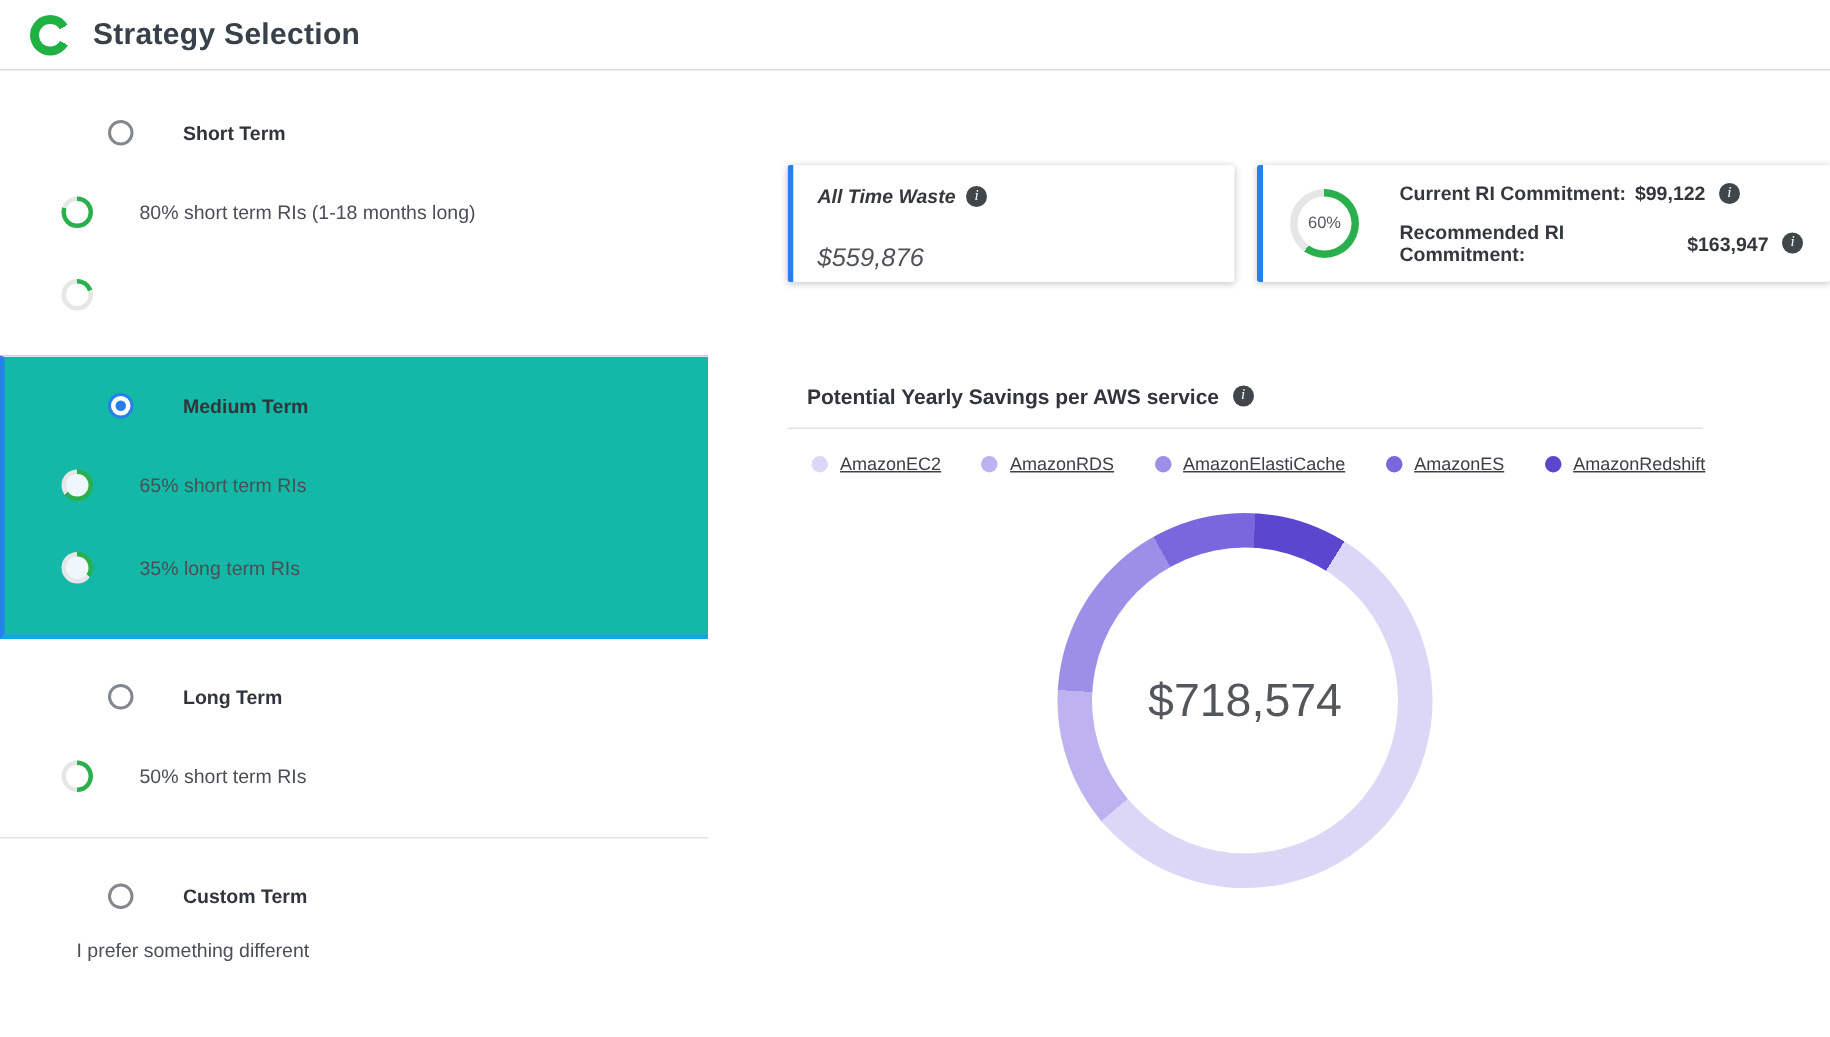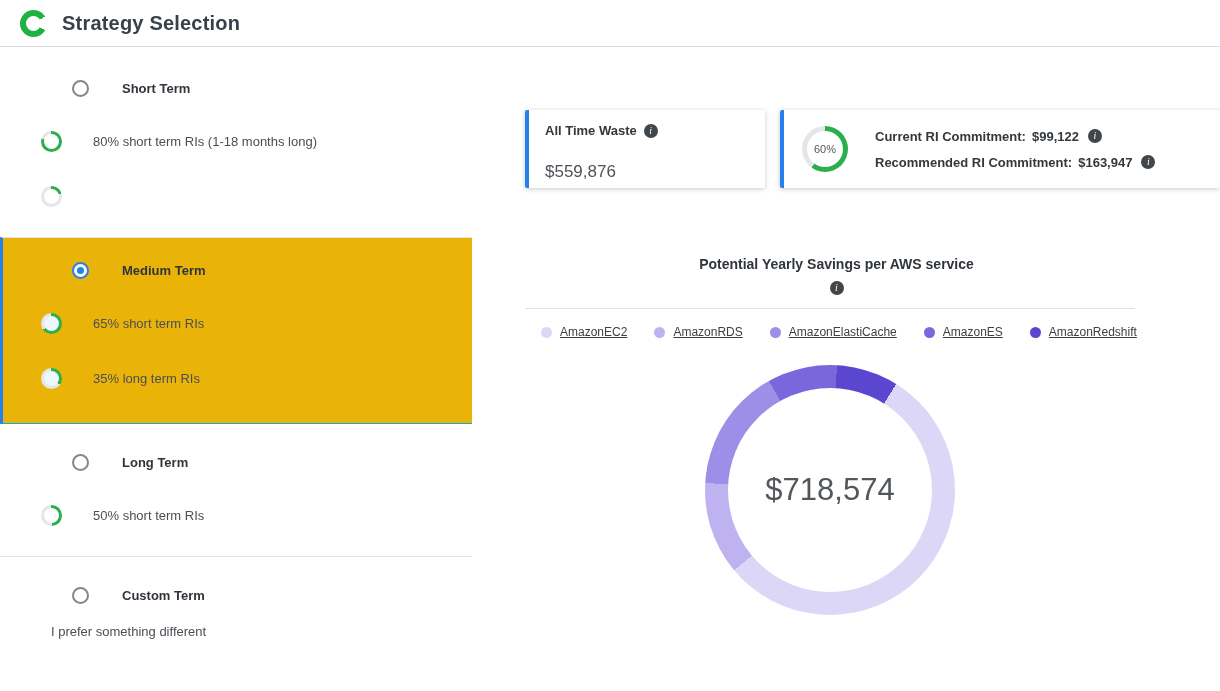--- a/index.html
+++ b/index.html
@@ -26,34 +26,34 @@
   .option-label { font-size:13px; font-weight:bold; color:#2f353b; margin-left:33px; }
   .radio { width:17px; height:17px; border:2px solid #83888d; border-radius:50%;
     background:#fff; position:relative; flex:0 0 auto; }
   .option-section.active .radio { border-color:#2680eb; }
   .option-section.active .radio::after { content:""; position:absolute; inset:3px;
     background:#2680eb; border-radius:50%; }
   .sub-item { display:flex; align-items:center; padding-left:41px; margin-top:34px; }
   .sub-label { font-size:13px; color:#4a4f55; margin-left:31px; }
   .mini-ring { width:21px; height:21px; border-radius:50%; position:relative; flex:0 0 auto; }
   .mini-ring::after { content:""; position:absolute; inset:3px; background:#fff; border-radius:50%; }
-  .option-section.active { background:#eab308; border-left:3px solid #2680eb;
-    border-top:1px solid #dfe3e6; border-bottom:1px solid #0ea5e9;
+  .option-section.active { background:#14b8a6; border-left:3px solid #2680eb;
+    border-top:1px solid #dfe3e6; border-bottom:3px solid #0ea5e9;
     padding-top:24px; padding-bottom:34px; }
   .option-section.active .option-header { padding-left:30px; }
   .option-section.active .sub-item { padding-left:38px; }
   .option-section.active .mini-ring::after { background:#eff6fc; }
   .option-section.ruled { border-bottom:1px solid #dfe3e6; }
   .option-desc { font-size:13px; color:#4a4f55; margin:20px 0 0 51px; }
 
   
   .cards-row { display:flex; gap:15px; margin-top:63px; }
   .card { background:#fff; border-left:4px solid #2680eb; border-radius:2px;
     box-shadow:0 1px 5px rgba(0,0,0,.22); }
-  .card-waste { width:240px; height:78px; padding:13px 16px; }
+  .card-waste { width:298px; height:78px; padding:13px 16px;font-style:italic; }
   .card-title-row { display:flex; align-items:center; gap:7px; }
   .card-title { font-size:13px; font-weight:bold; color:#33383d; }
   .card-value { font-size:17px; color:#4e5358; margin-top:24px; }
   .card-commitment { flex:1; height:78px; display:flex; align-items:center; padding:0 18px; }
   .big-ring { width:46px; height:46px; border-radius:50%; position:relative; flex:0 0 auto;
     display:flex; align-items:center; justify-content:center; }
   .big-ring::after { content:""; position:absolute; inset:5px; background:#fff; border-radius:50%; }
   .big-ring .ring-label { position:relative; z-index:1; font-size:11px; color:#555a5f; }
   .commit-lines { margin-left:27px; display:flex; flex-direction:column; gap:11px; }
   .commit-row { display:flex; align-items:center; font-size:13px; color:#33383d; }
@@ -62,21 +62,21 @@
   .commit-row .info-icon { margin-left:9px; }
 
   .info-icon { width:14px; height:14px; border-radius:50%; background:#41464b;
     color:#fff; font-size:10px; line-height:14px; text-align:center;
     font-family:"Liberation Serif","DejaVu Serif",serif; font-style:italic;
     flex:0 0 auto; cursor:pointer; }
   .info-icon::after { content:"i"; }
 
   
   .chart-section { width:610px; margin-top:68px; }
-  .chart-header { display:flex; align-items:center; gap:9px; padding-left:13px;flex-direction:column; }
+  .chart-header { display:flex; align-items:center; gap:9px; padding-left:13px; }
   .chart-title { font-size:14px; font-weight:bold; color:#2f353b; }
   .chart-rule { border:none; border-top:1px solid #dfe3e6; margin-top:13px; }
   .chart-legend { display:flex; align-items:center; gap:27px; margin:16px 0 0 16px;text-decoration:underline; }
   .legend-item { display:flex; align-items:center; gap:8px; cursor:pointer; }
   .legend-dot { width:11px; height:11px; border-radius:50%; }
   .legend-label { font-size:12px; color:#3c4046; }
   .donut-wrap { display:flex; justify-content:center; margin-top:26px; }
   .donut { width:250px; height:250px; border-radius:50%; position:relative; }
   .donut::before { content:""; position:absolute; inset:23px; background:#fff;
     border-radius:50%; z-index:0; }

